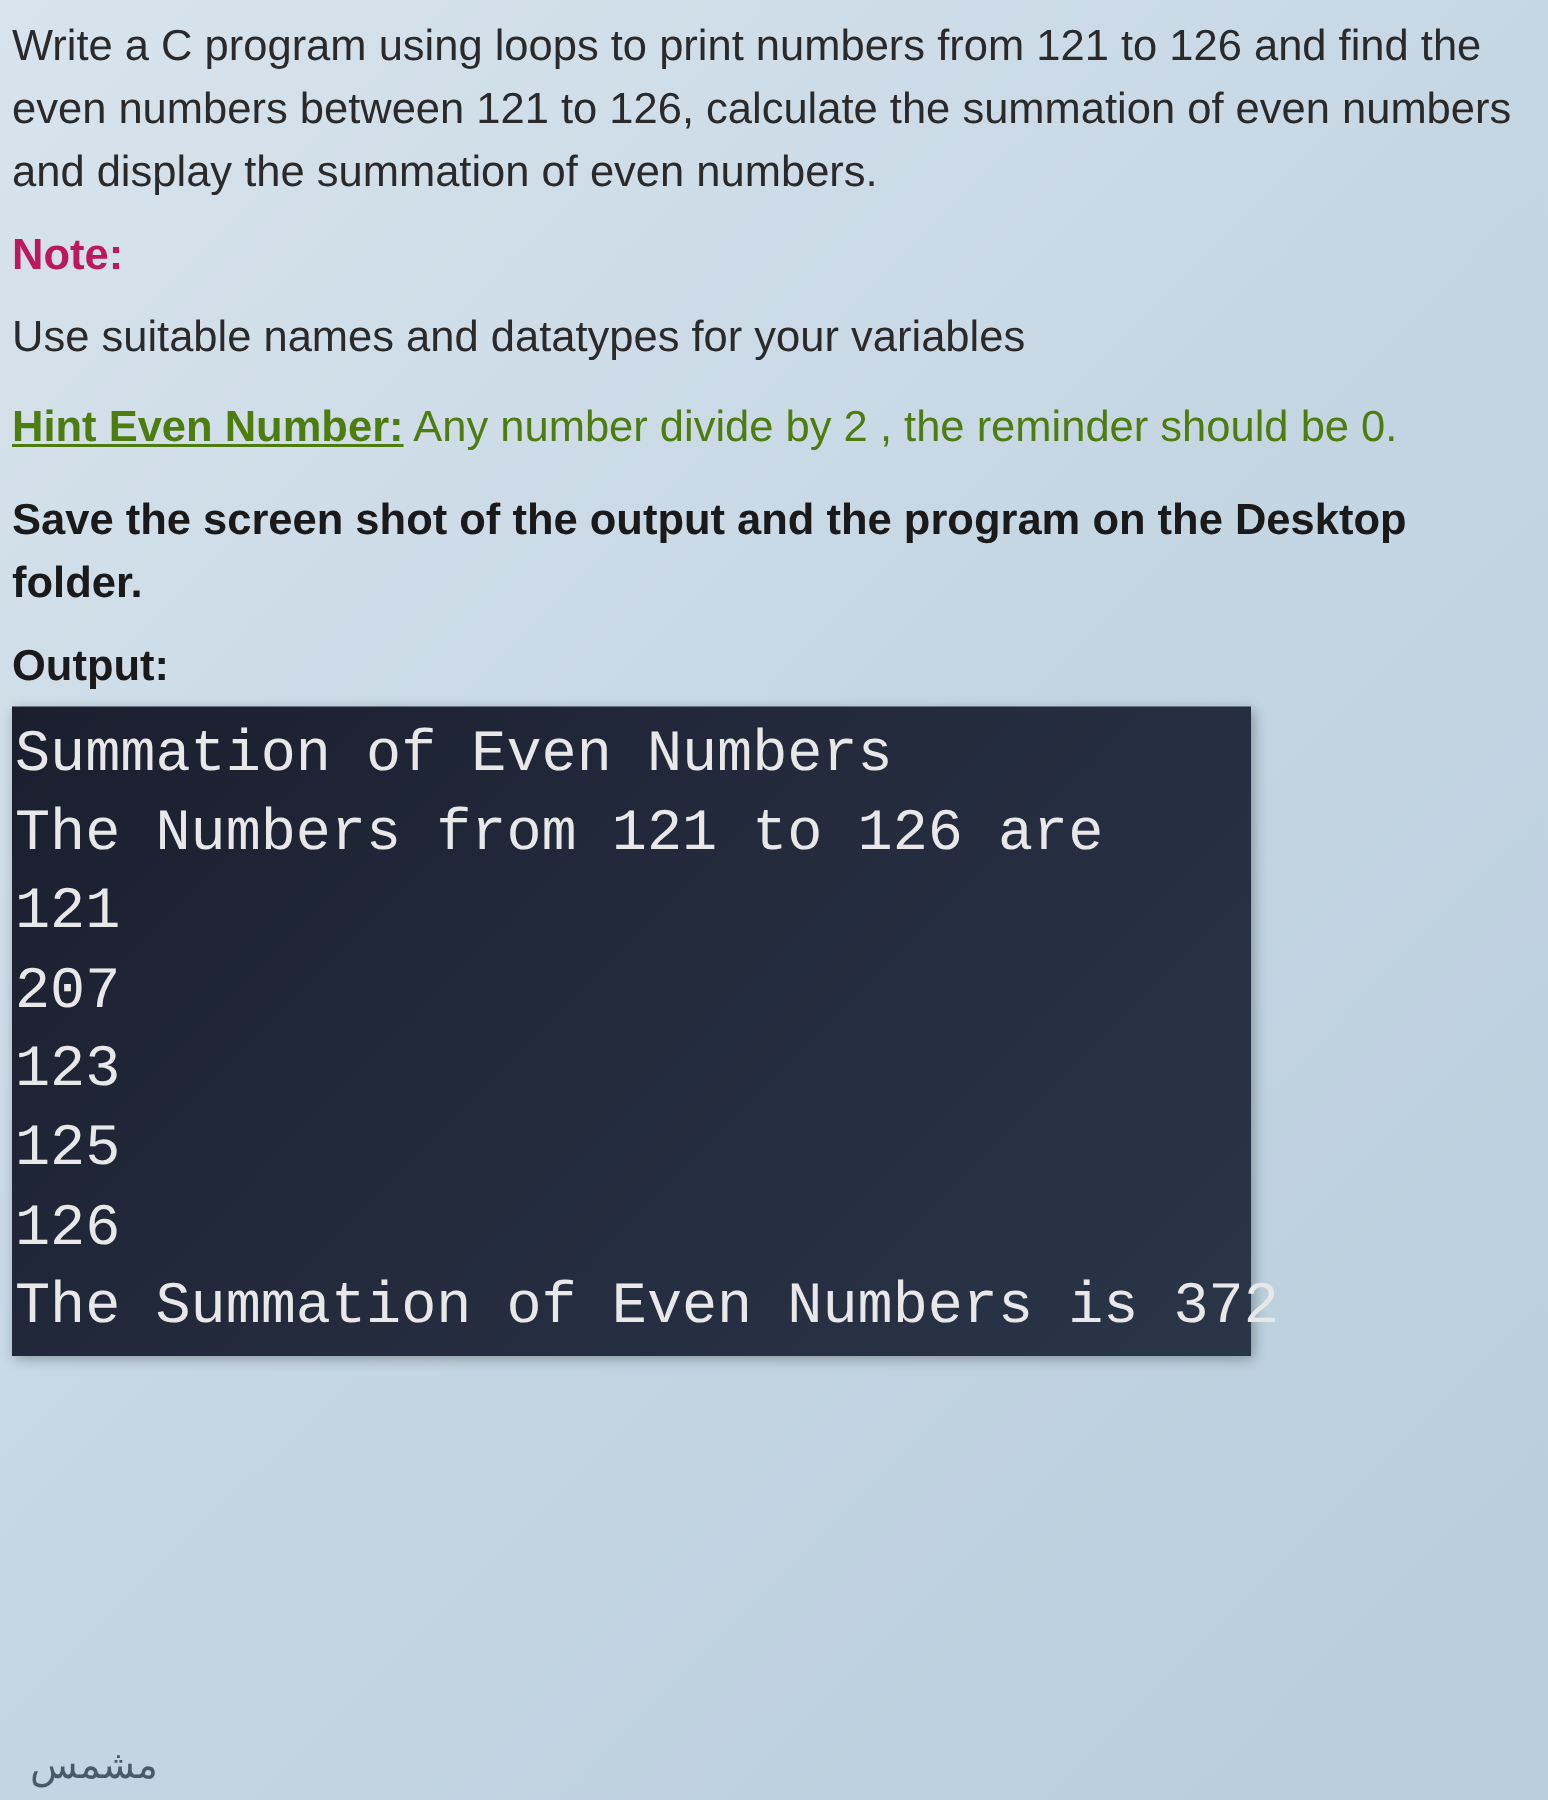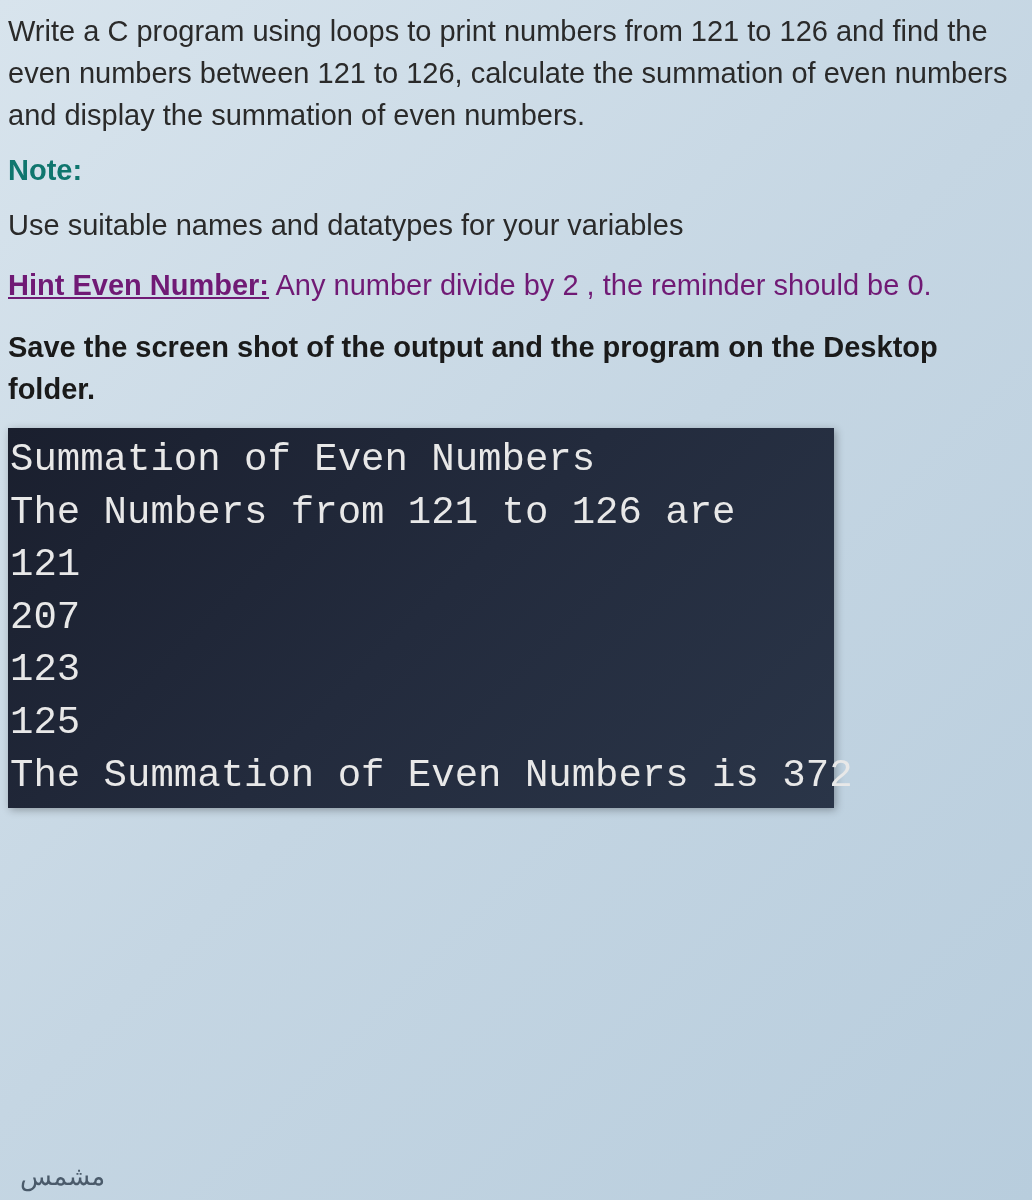--- a/index.html
+++ b/index.html
@@ -21,32 +21,32 @@
     }
     .question-text {
       font-size: 29px;
       line-height: 1.45;
       color: #2a2a2a;
       margin-bottom: 18px;
     }
     .note-heading {
       font-size: 29px;
       font-weight: bold;
-      color: #0f766e;
+      color: #be185d;
       margin-bottom: 18px;
     }
     .instruction {
       font-size: 29px;
       color: #2a2a2a;
       margin-bottom: 18px;
       line-height: 1.4;
     }
     .hint-line {
       font-size: 29px;
-      color: #701a75;
+      color: #4d7c0f;
       margin-bottom: 4px;
       line-height: 1.45;
     }
     .hint-label {
       font-weight: bold;
       text-decoration: underline;
     }
     .save-instruction {
       font-size: 29px;
       font-weight: bold;
@@ -95,26 +95,28 @@
 
 
   <p class="instruction">Use suitable names and datatypes for your variables</p>
 
   <p class="hint-line">
     <span class="hint-label">Hint Even Number:</span><span> Any number divide by 2 , the reminder should be 0.</span>
   </p>
 
   <p class="save-instruction">Save the screen shot of the output and the program on the Desktop folder.</p>
 
+  <p class="output-heading">Output:</p>
 
   <div class="terminal">
     <div class="terminal-line">Summation of Even Numbers</div>
     <div class="terminal-line">The Numbers from 121 to 126 are</div>
     <div class="terminal-line">121</div>
     <div class="terminal-line">207</div>
     <div class="terminal-line">123</div>
     <div class="terminal-line">125</div>
+    <div class="terminal-line">126</div>
     <div class="terminal-line">The Summation of Even Numbers is 372</div>
   </div>
 
 </div>
 
 <div class="arabic-text">مشمس</div>
 
 </body></html>

